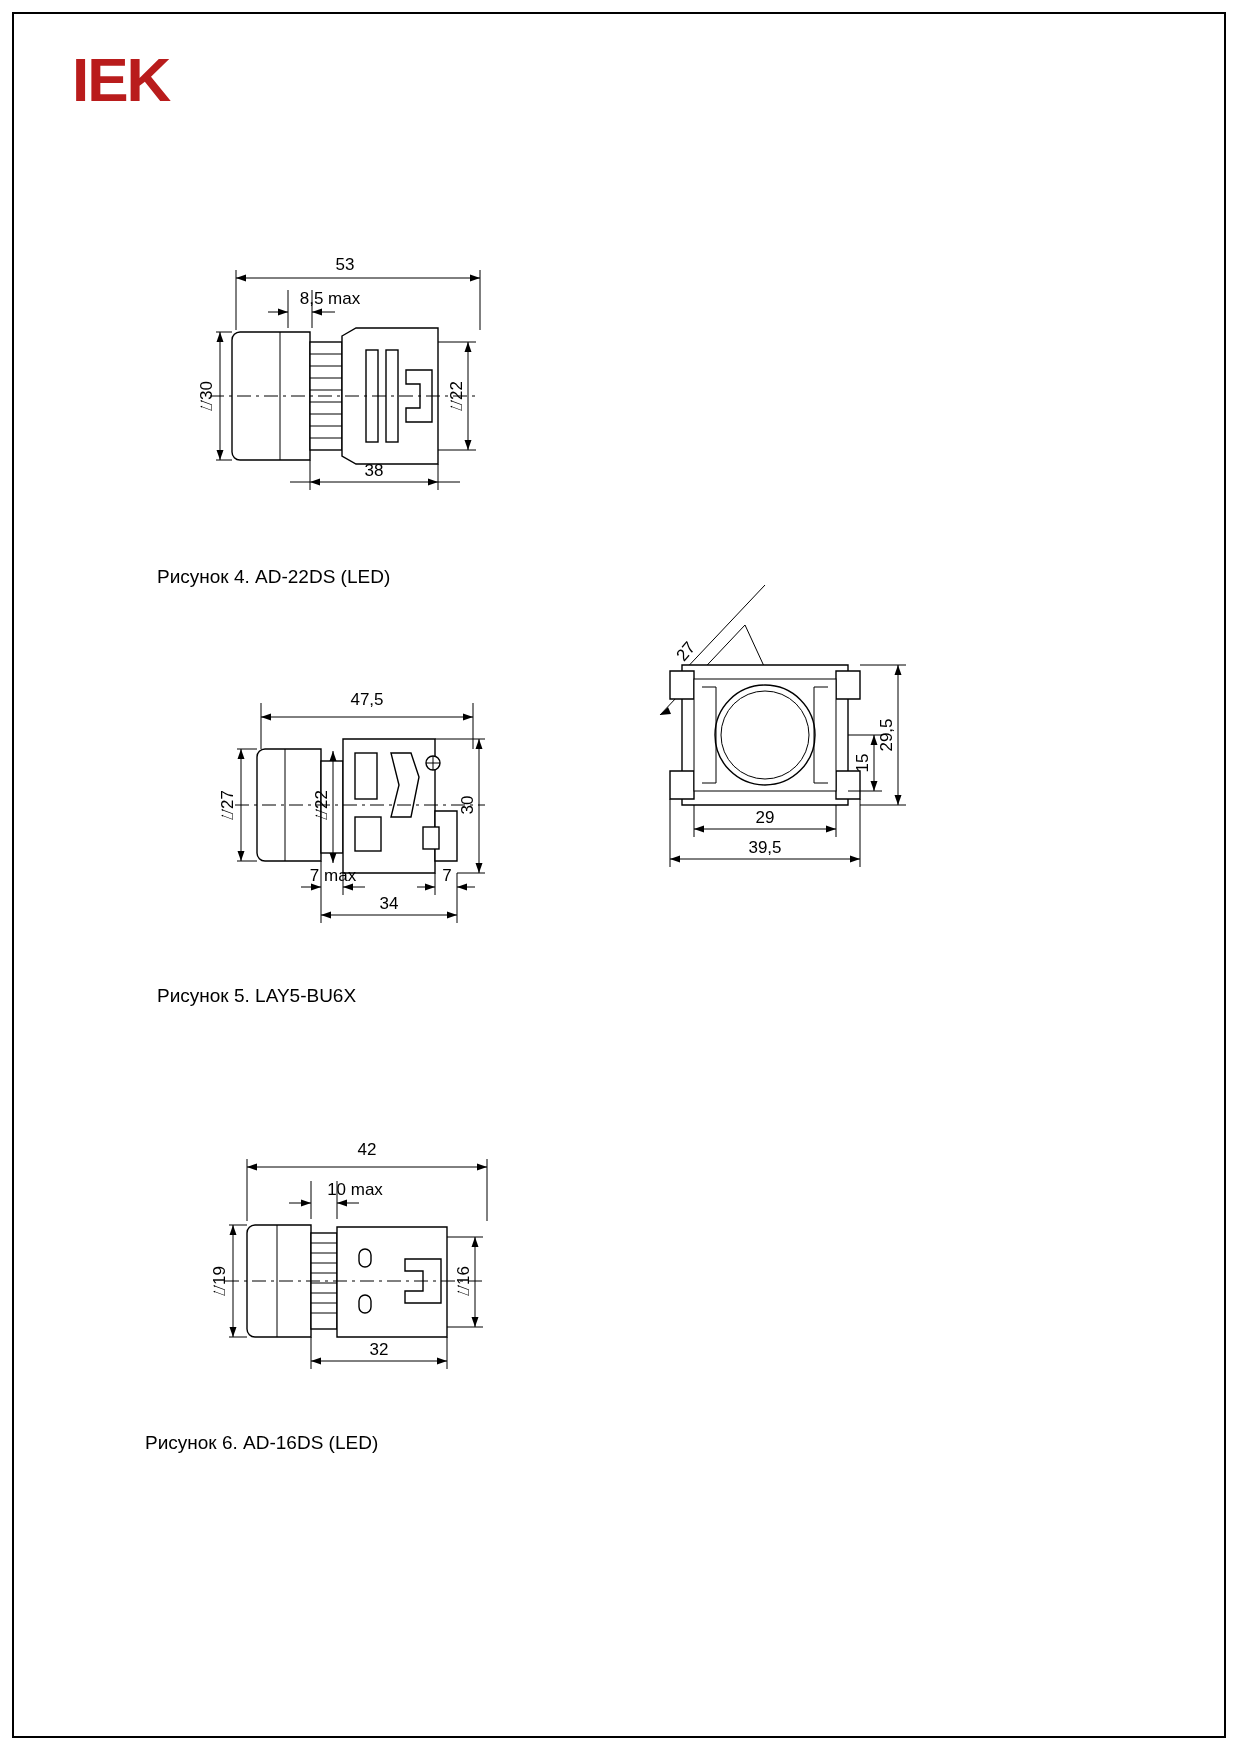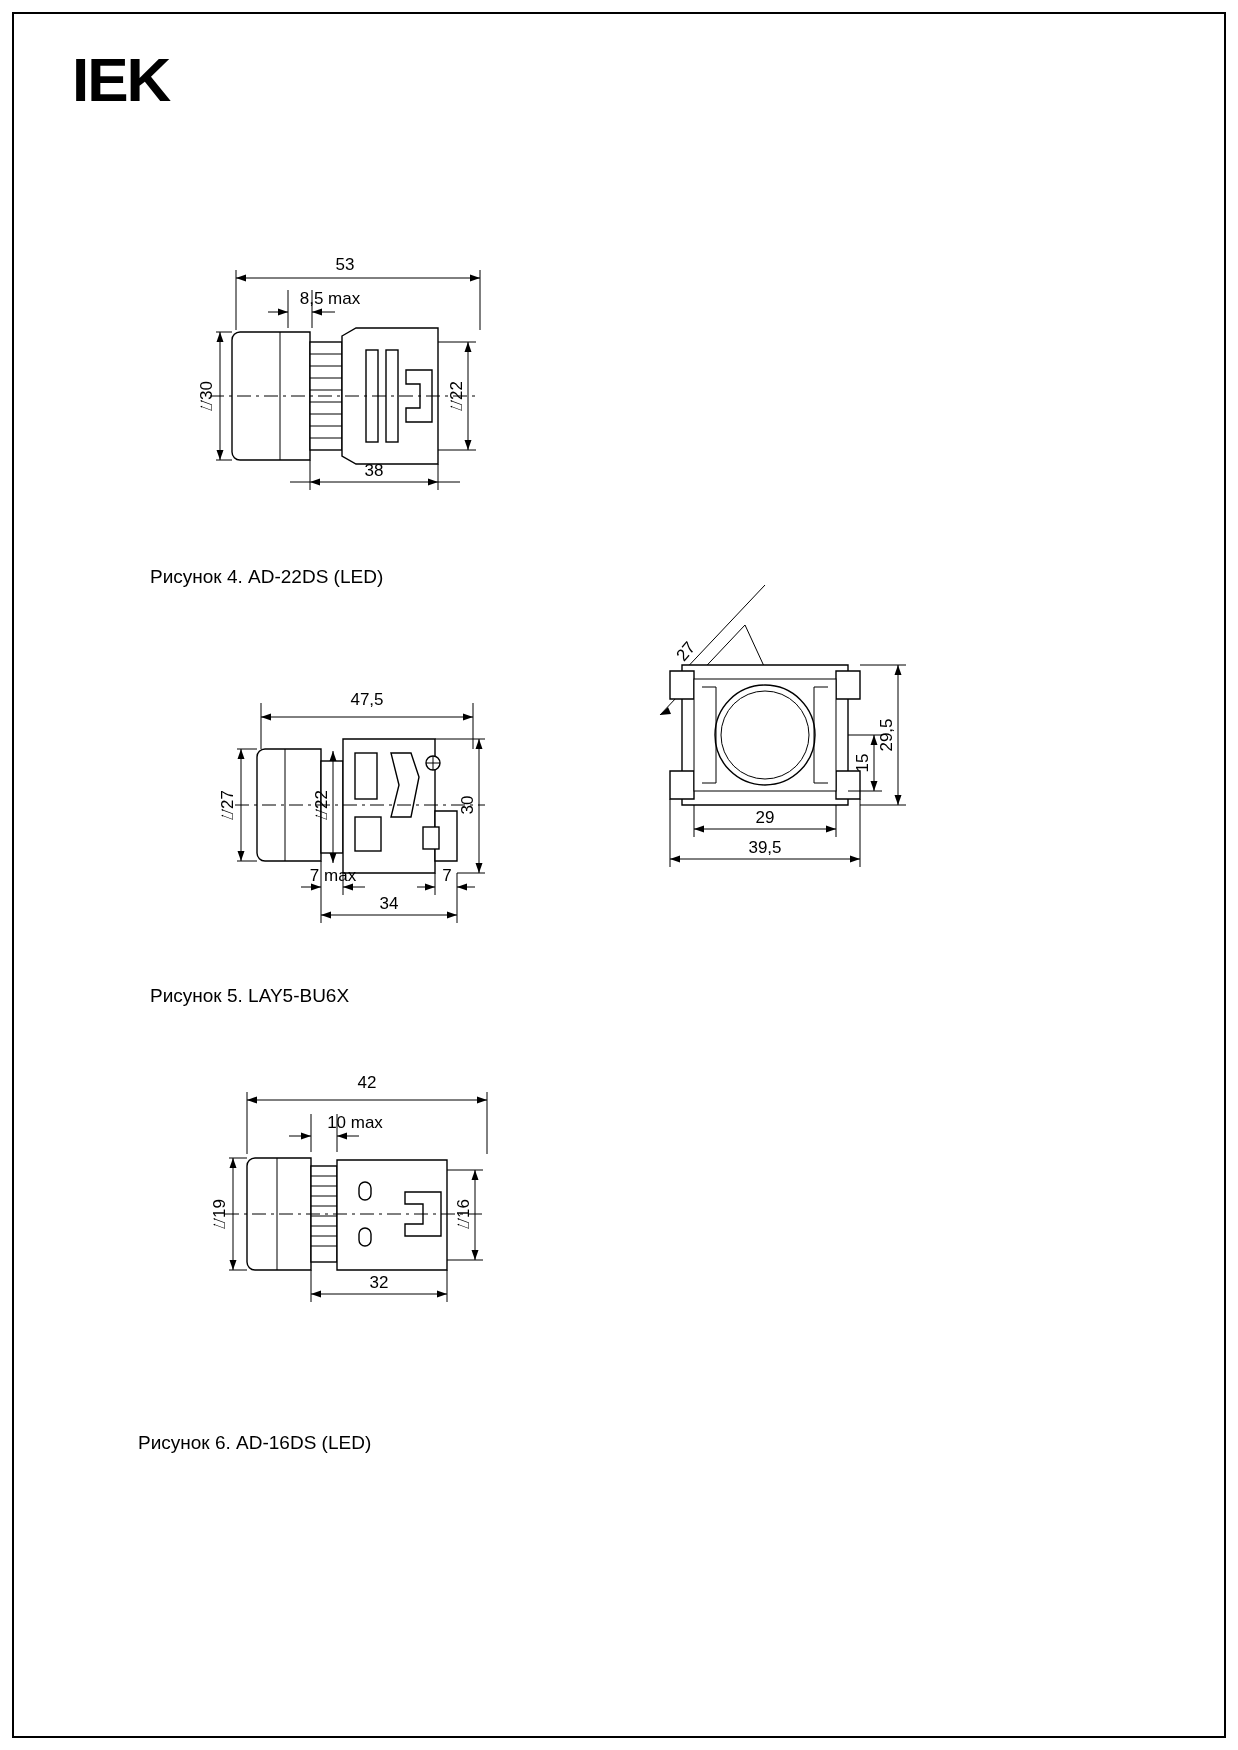--- a/index.html
+++ b/index.html
@@ -14,27 +14,28 @@
   .page-border {
     position:absolute; left:12px; top:12px;
     width:1214px; height:1726px;
     border:2px solid #000;
     box-sizing:border-box;
   }
   .logo {
     position:absolute; left:72px; top:44px;
     font-size:62px; font-weight:bold; letter-spacing:-2px;
     font-family:"Liberation Sans", sans-serif;
-    color:#000000;
+    color:#b91c1c;
   }
   .caption {
     position:absolute;
     font-size:19px;
     color:#000;
     white-space:nowrap;
+    margin-left:7px;
   }
   .fig { position:absolute;text-decoration:underline; }
   svg { display:block; overflow:visible; }
   .ln { stroke:#000; fill:none; }
   .thin { stroke-width:1; }
   .med { stroke-width:1.4; }
   .dash { stroke:#000; stroke-width:1; stroke-dasharray:14 5 3 5; }
   .txt { font-family:"Liberation Sans", sans-serif; font-size:17px; fill:#000; }
   .txtv { font-family:"Liberation Sans", sans-serif; font-size:17px; fill:#000; }
   .fillw { fill:#ffffff; }
@@ -236,21 +237,21 @@
   <text class="txtv" x="40" y="60" text-anchor="middle" transform="rotate(-50 40 60)">27</text>
   <text class="txt" x="115" y="228" text-anchor="middle">29</text>
   <text class="txt" x="115" y="258" text-anchor="middle">39,5</text>
   <text class="txtv" x="242" y="140" text-anchor="middle" transform="rotate(-90 242 140)">29,5</text>
   <text class="txtv" x="218" y="168" text-anchor="middle" transform="rotate(-90 218 168)">15</text>
 </svg>
 </div>
 
 <div class="caption" style="left:150px; top:985px;text-align:center;">Рисунок 5. LAY5-BU6X</div>
 
-<div class="fig" style="left:185px; top:1074px;">
+<div class="fig" style="left:185px; top:1141px;">
 <svg width="420" height="260" viewBox="0 0 420 260">
 
   <line class="ln thin" x1="62" y1="18" x2="62" y2="80"></line>
   <line class="ln thin" x1="302" y1="18" x2="302" y2="80"></line>
   <line class="ln thin" x1="62" y1="26" x2="302" y2="26"></line>
   <path d="M62,26 l10,-3.5 l0,7 z" fill="#000"></path>
   <path d="M302,26 l-10,-3.5 l0,7 z" fill="#000"></path>
 
   <line class="ln thin" x1="126" y1="40" x2="126" y2="78"></line>
   <line class="ln thin" x1="152" y1="40" x2="152" y2="78"></line>

